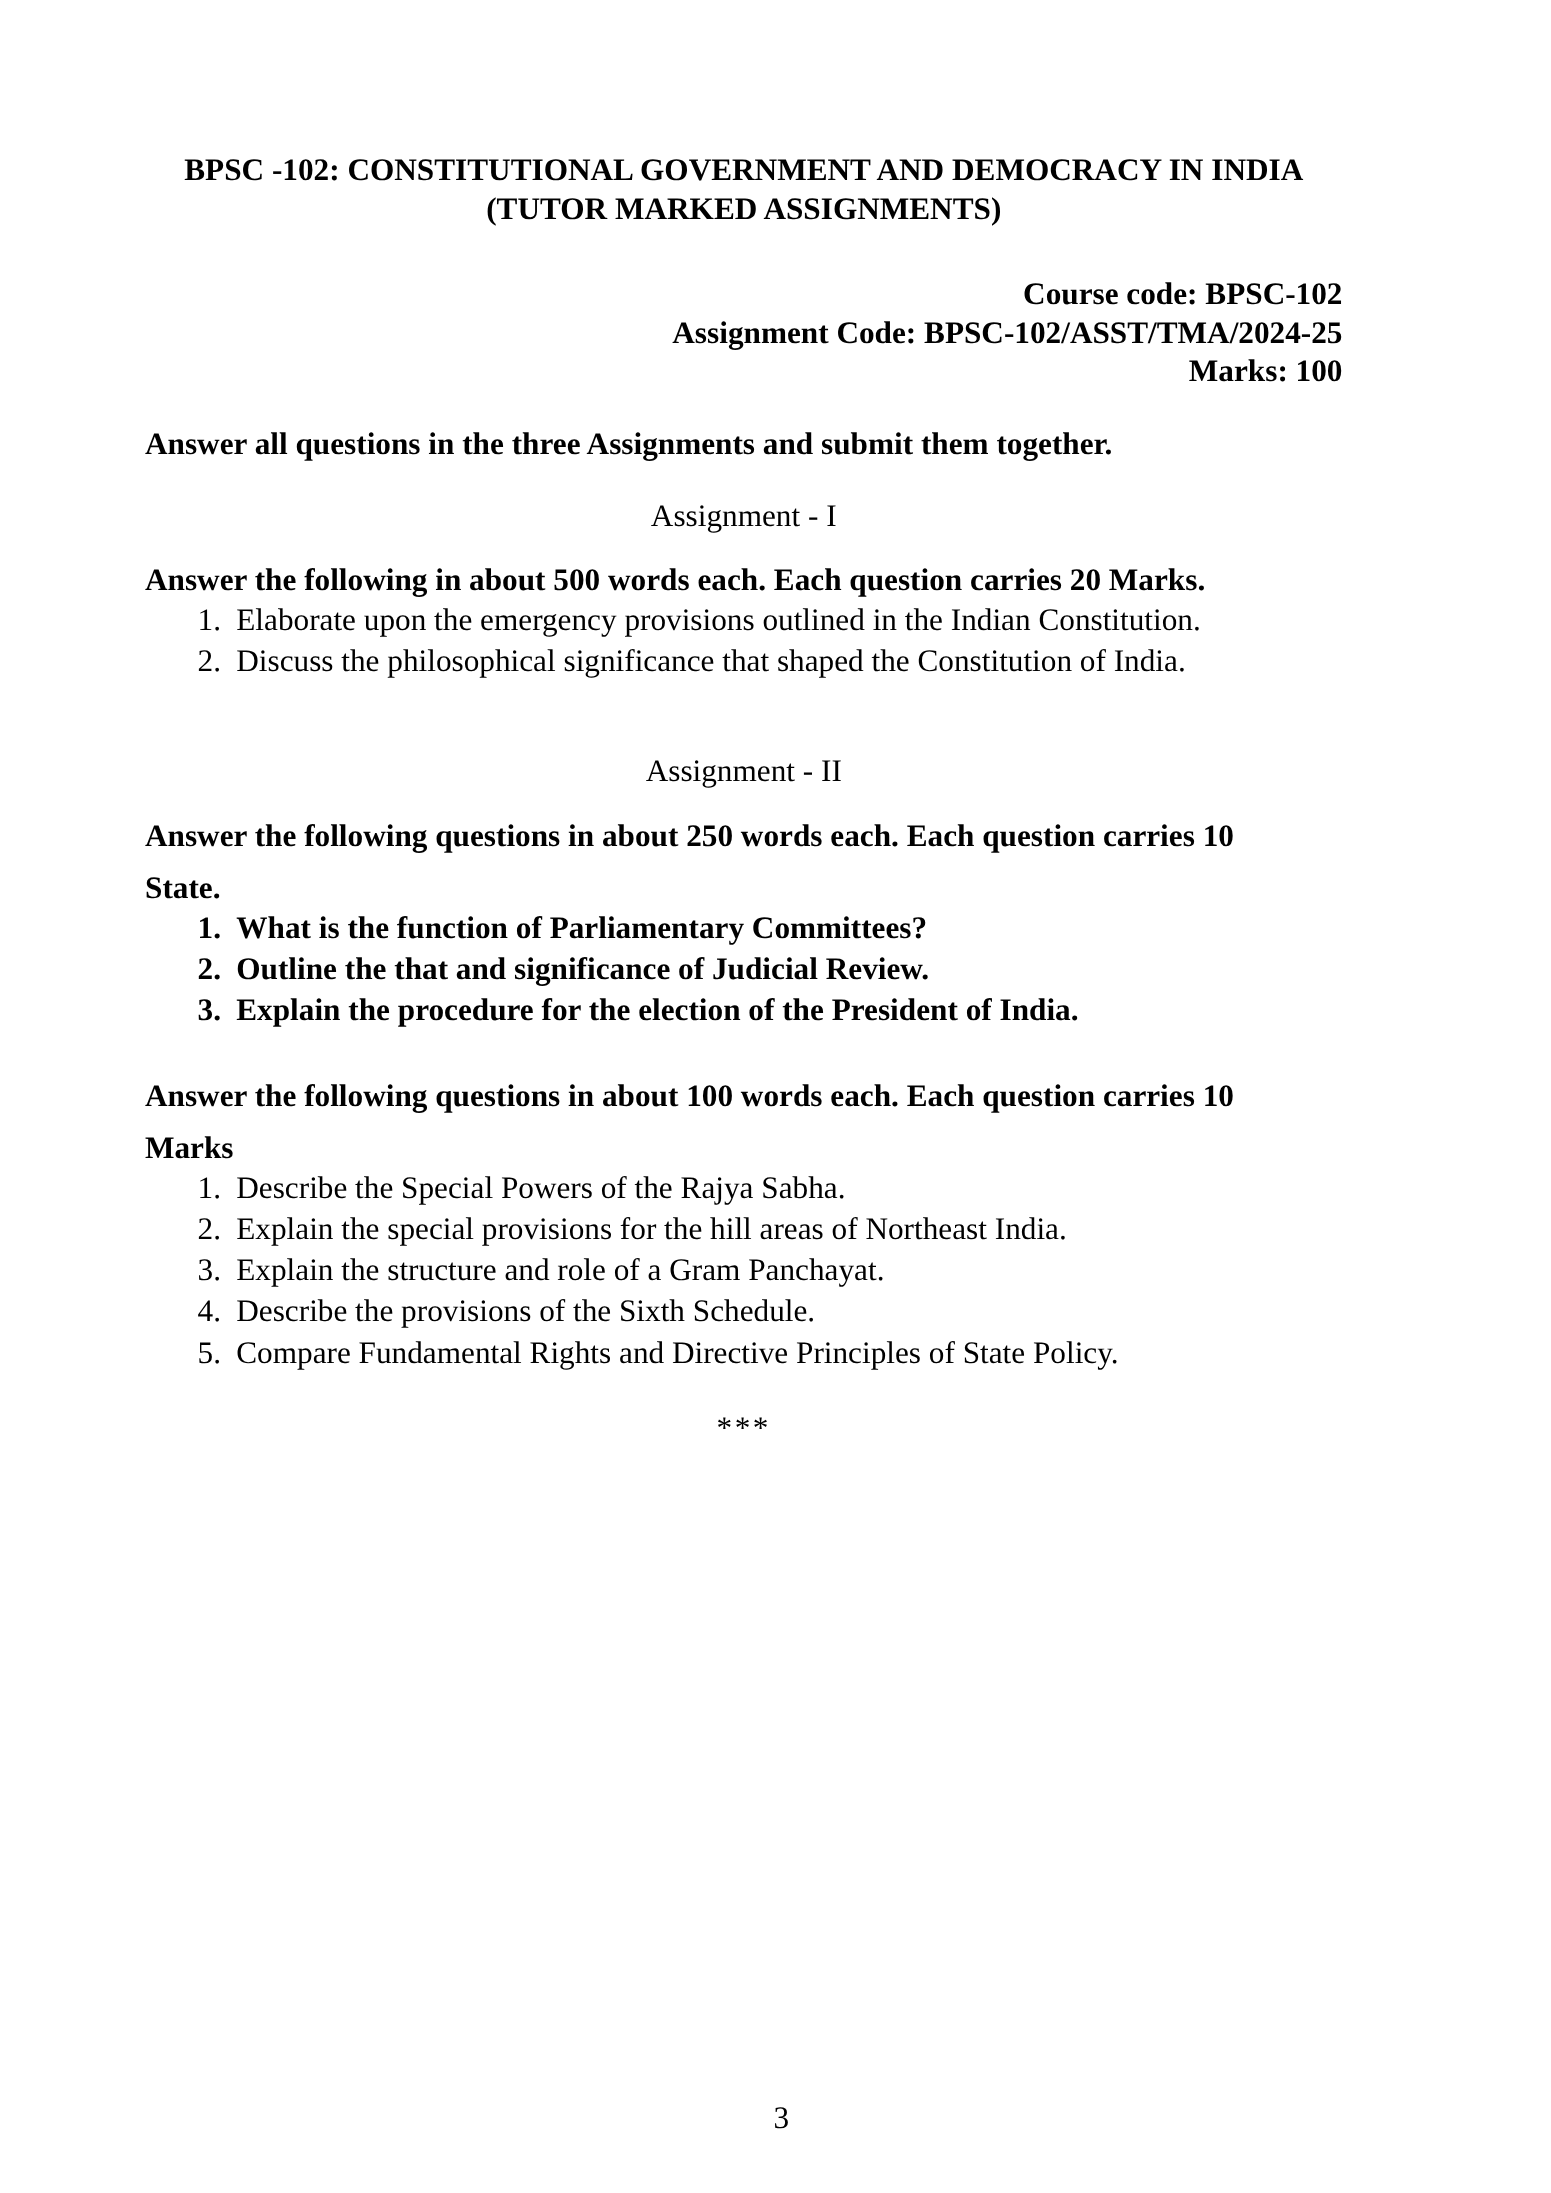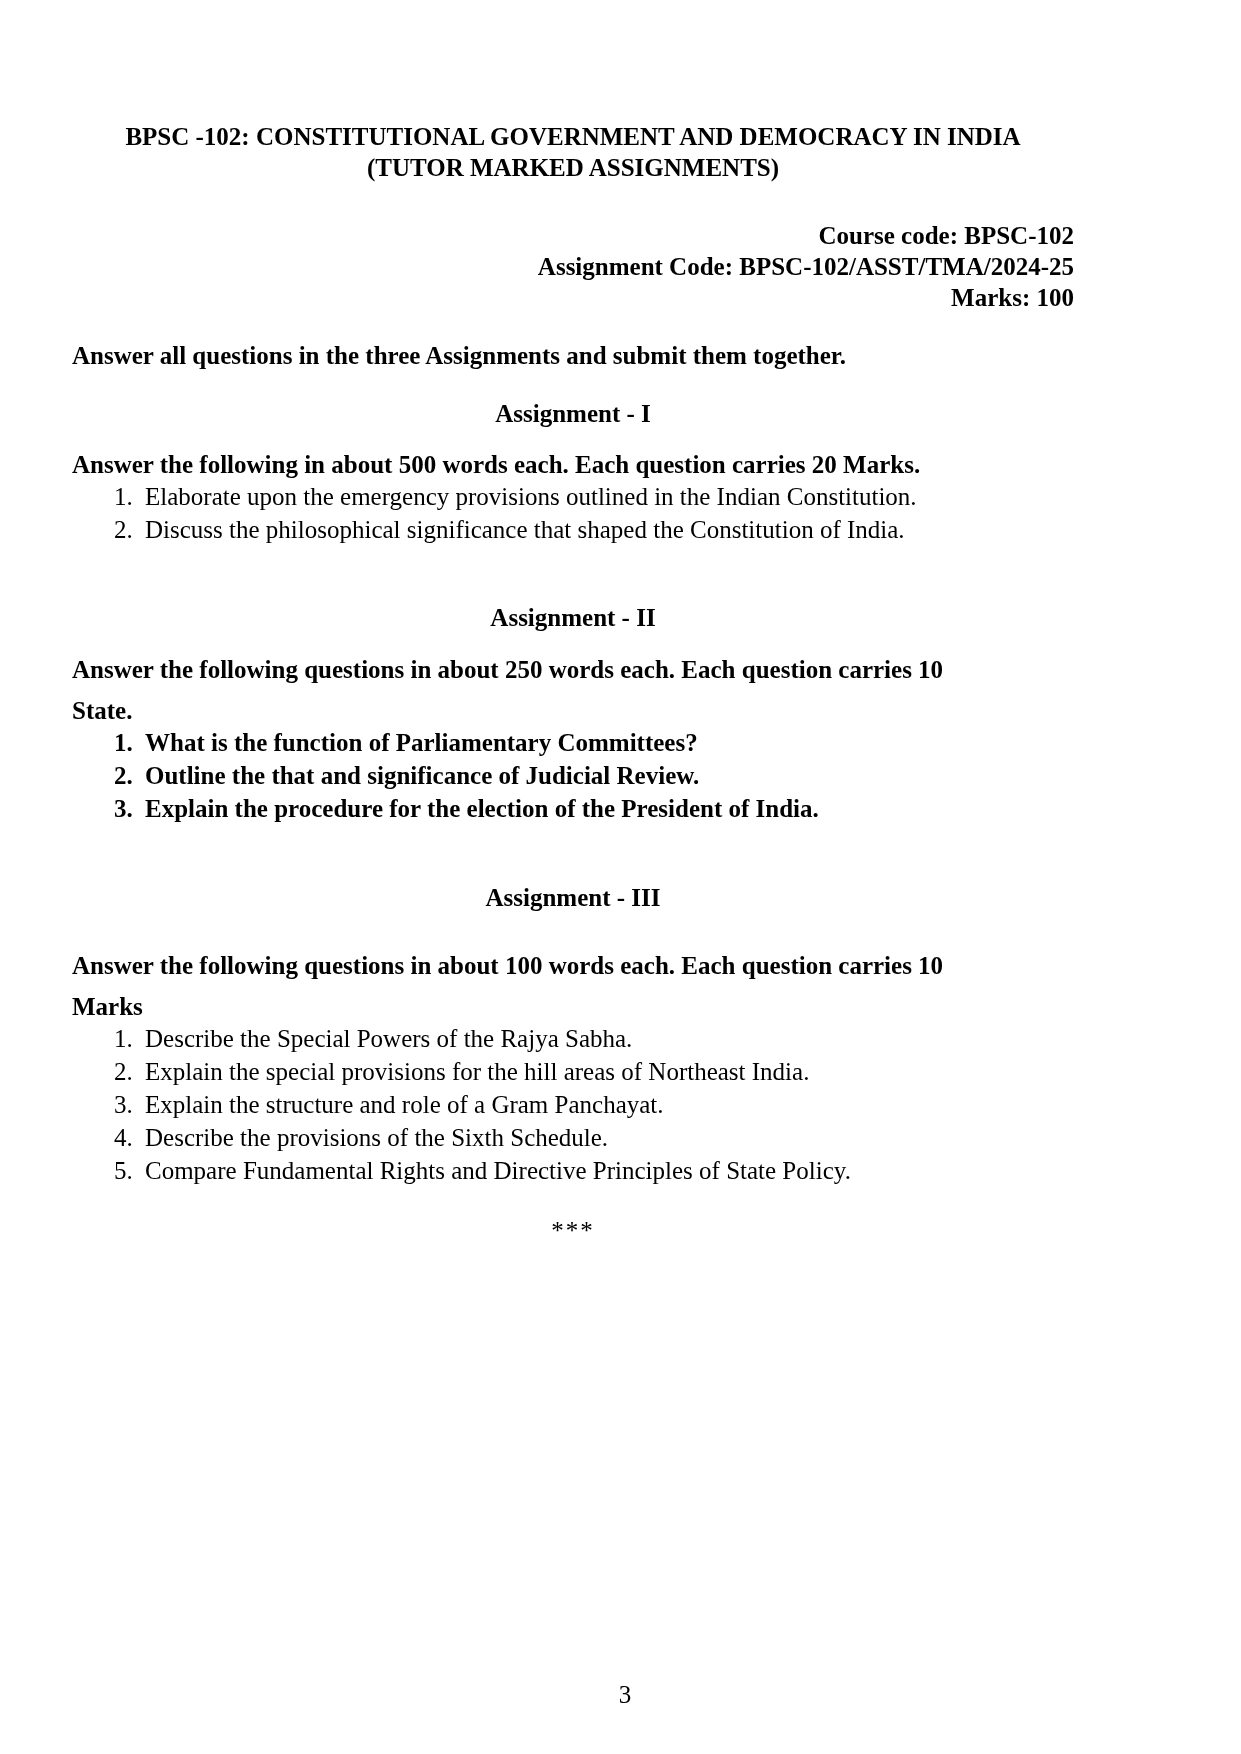--- a/index.html
+++ b/index.html
@@ -10,39 +10,39 @@
   .page {
     position: relative;
     width: 1224px;
     height: 1754px;
     box-sizing: border-box;
     background: #ffffff;
     color: #000000;
     font-family: "Liberation Serif", "DejaVu Serif", serif;
     font-size: 25px;
     line-height: 31px;
-    padding: 121px 150px 0 72px;
+    padding: 121px 150px 0 116px;
     overflow: hidden;
   }
   .doc-title {
     text-align: center;
     font-weight: bold;
   }
   .meta-block {
     margin-top: 37px;
     text-align: right;
     font-weight: bold;
   }
   .general-instruction {
     margin-top: 27px;
     font-weight: bold;
   }
   .assignment-heading {
     text-align: center;
-    font-weight: bold;
+    font-weight: normal;
   }
   .heading-1 { margin-top: 27px; }
   .heading-2 { margin-top: 56px; }
   .heading-3 { margin-top: 57px; }
   .section-instruction {
     font-weight: bold;
   }
   .instr-1 { margin-top: 20px; }
   .instr-2 { margin-top: 21px; }
   .instr-3 { margin-top: 37px; }
@@ -103,21 +103,20 @@
   <div class="section-instruction instr-2">
     <div class="instr-line">Answer the following questions in about 250 words each. Each question carries 10</div>
     <div class="instr-line">State.</div>
   </div>
   <ol class="question-list list-2">
     <li>What is the function of Parliamentary Committees?</li>
     <li>Outline the that and significance of Judicial Review.</li>
     <li>Explain the procedure for the election of the President of India.</li>
   </ol>
 
-  <div class="assignment-heading heading-3">Assignment - III</div>
   <div class="section-instruction instr-3">
     <div class="instr-line">Answer the following questions in about 100 words each. Each question carries 10</div>
     <div class="instr-line">Marks</div>
   </div>
   <ol class="question-list list-3">
     <li>Describe the Special Powers of the Rajya Sabha.</li>
     <li>Explain the special provisions for the hill areas of Northeast India.</li>
     <li>Explain the structure and role of a Gram Panchayat.</li>
     <li>Describe the provisions of the Sixth Schedule.</li>
     <li>Compare Fundamental Rights and Directive Principles of State Policy.</li>

